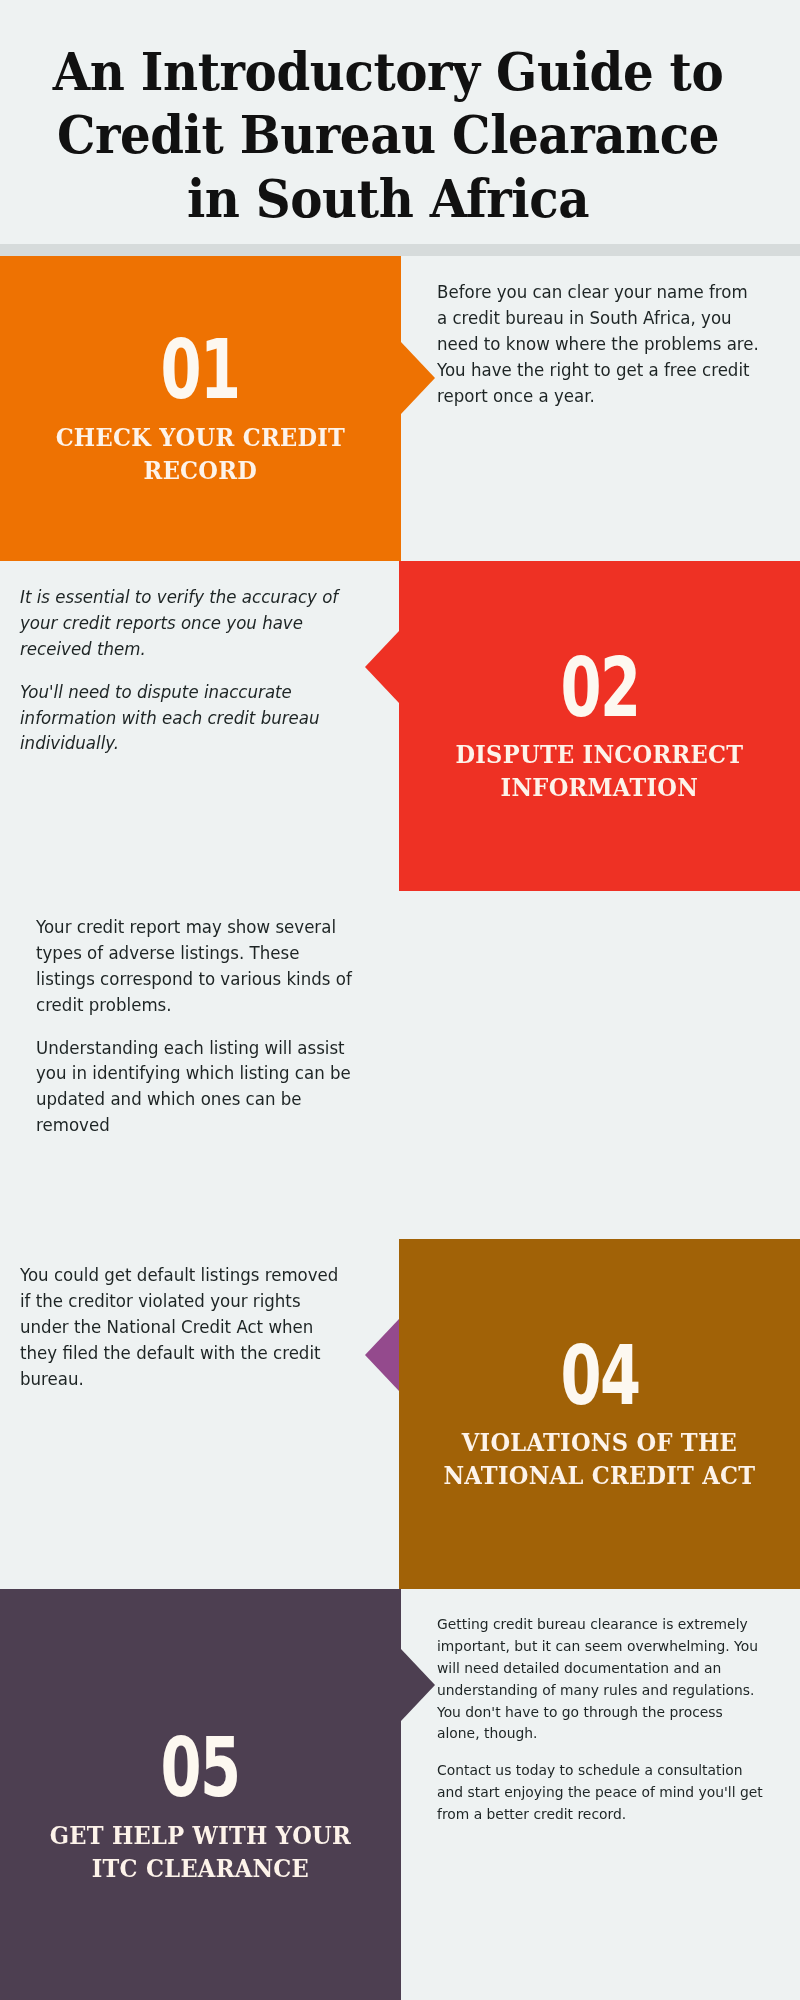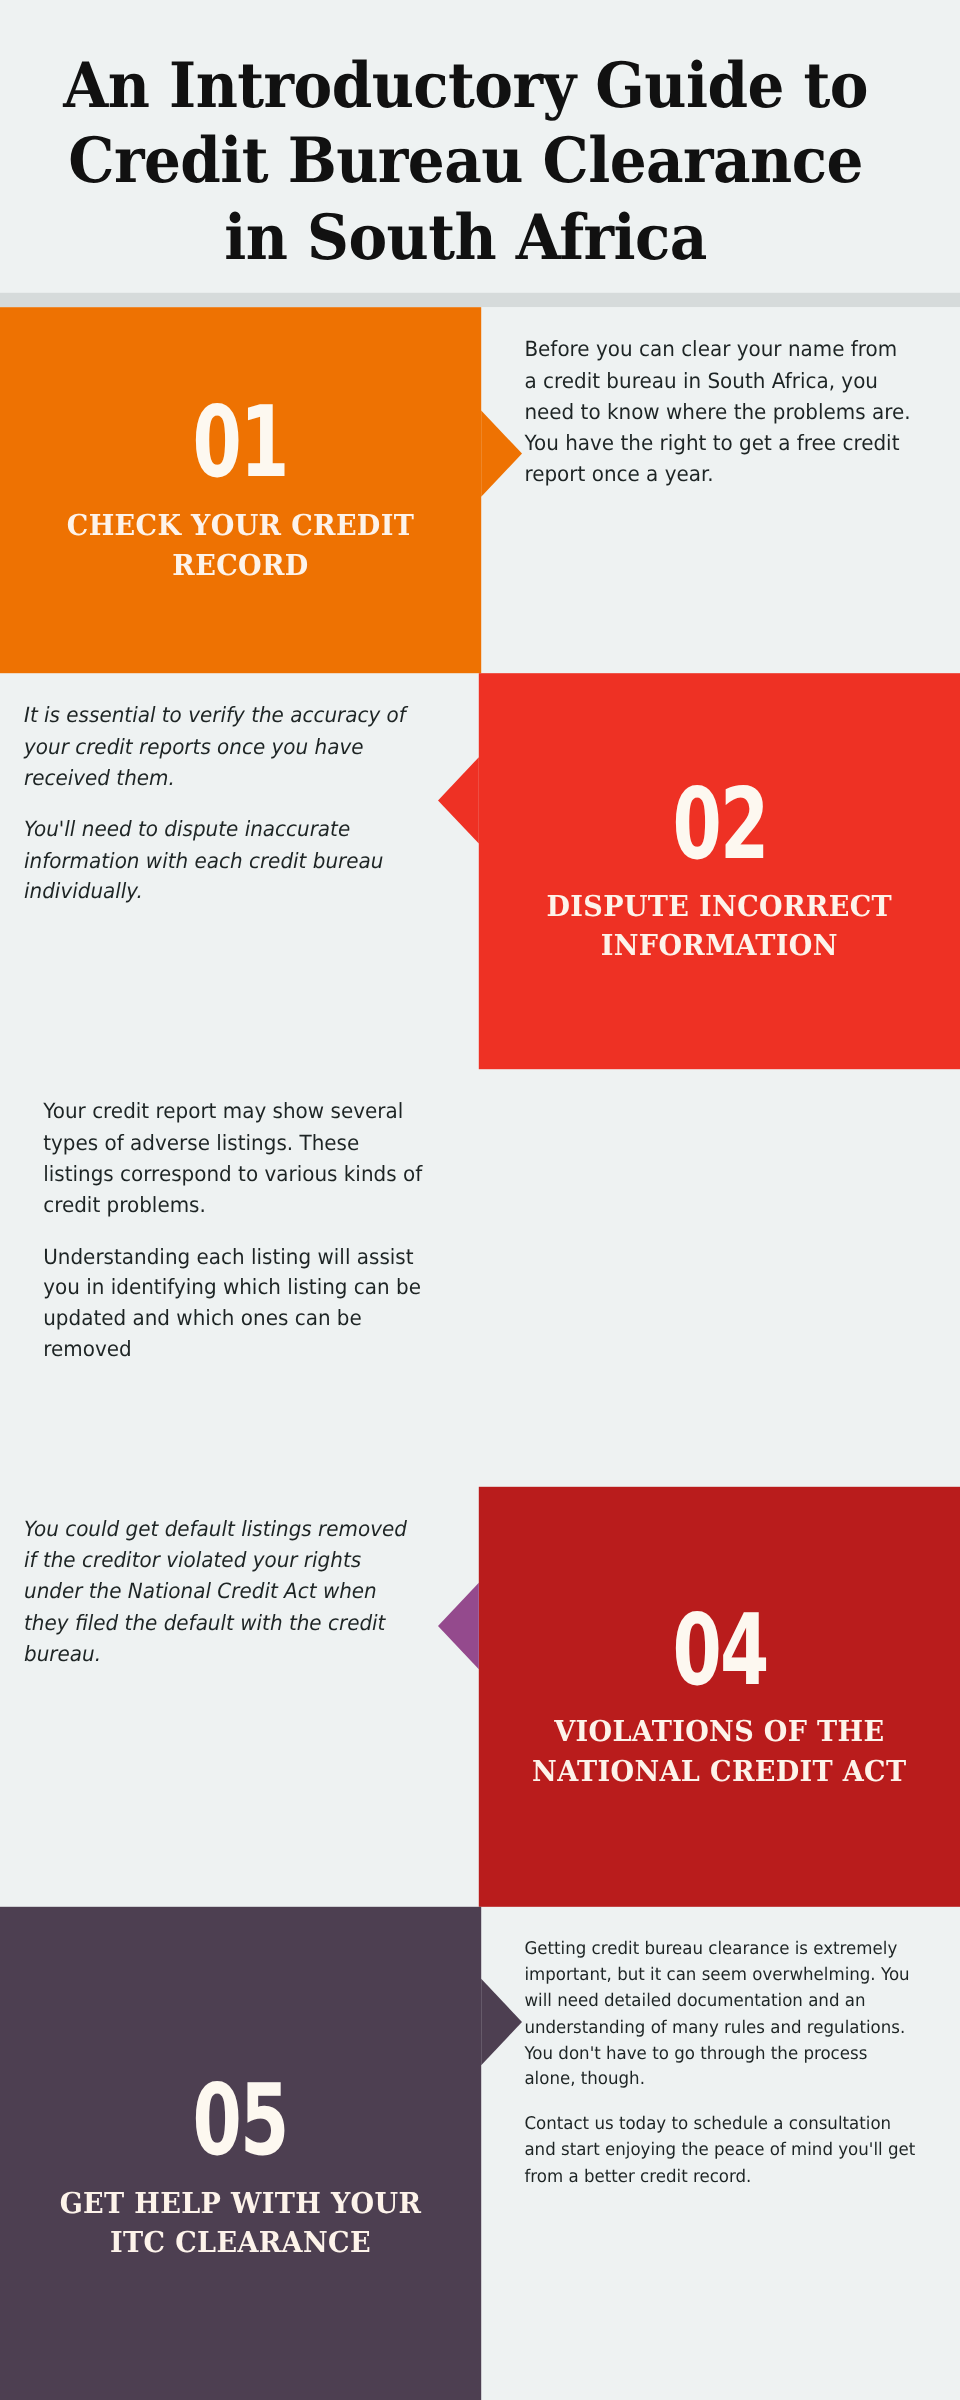--- a/index.html
+++ b/index.html
@@ -126,21 +126,21 @@
     border-right:34px solid #000;
   }
 
   
   .c1{background:#ee7202;}
   .c1 .arrow.right{border-left-color:#ee7202;}
   .c2{background:#ee3124;}
   .c2 .arrow.left{border-right-color:#ee3124;}
   .c3{background:#13a07a;}
   .c3 .arrow.right{border-left-color:#13a07a;}
-  .c4{background:#b91c1c;}
+  .c4{background:#a16207;}
   .c4 .arrow.left{border-right-color:#944a8d;}
   .c5{background:#4d3f51;}
   .c5 .arrow.right{border-left-color:#4d3f51;}
 
   
   .row.rev .color-panel{order:2;align-items:center;}
   .row.rev .text-panel{order:1;}
 
   
   .row.r1 .arrow{top:40%;}
@@ -189,21 +189,21 @@
       <p class="body-text">Understanding each listing will assist you in identifying which listing can be updated and which ones can be removed</p>
     </div>
   </div>
 
   <div class="row r4 rev">
     <div class="color-panel c4">
       <div class="step-num">04</div>
       <div class="step-head">VIOLATIONS OF THE NATIONAL CREDIT ACT</div>
       <div class="arrow left"></div>
     </div>
-    <div class="text-panel" style="padding-left:20px;padding-right:30px;font-style:italic;">
+    <div class="text-panel" style="padding-left:20px;padding-right:30px;">
       <p class="body-text">You could get default listings removed if the creditor violated your rights under the National Credit Act when they filed the default with the credit bureau.</p>
     </div>
   </div>
 
   <div class="row r5">
     <div class="color-panel c5">
       <div class="step-num">05</div>
       <div class="step-head">GET HELP WITH YOUR ITC CLEARANCE</div>
       <div class="arrow right"></div>
     </div>

